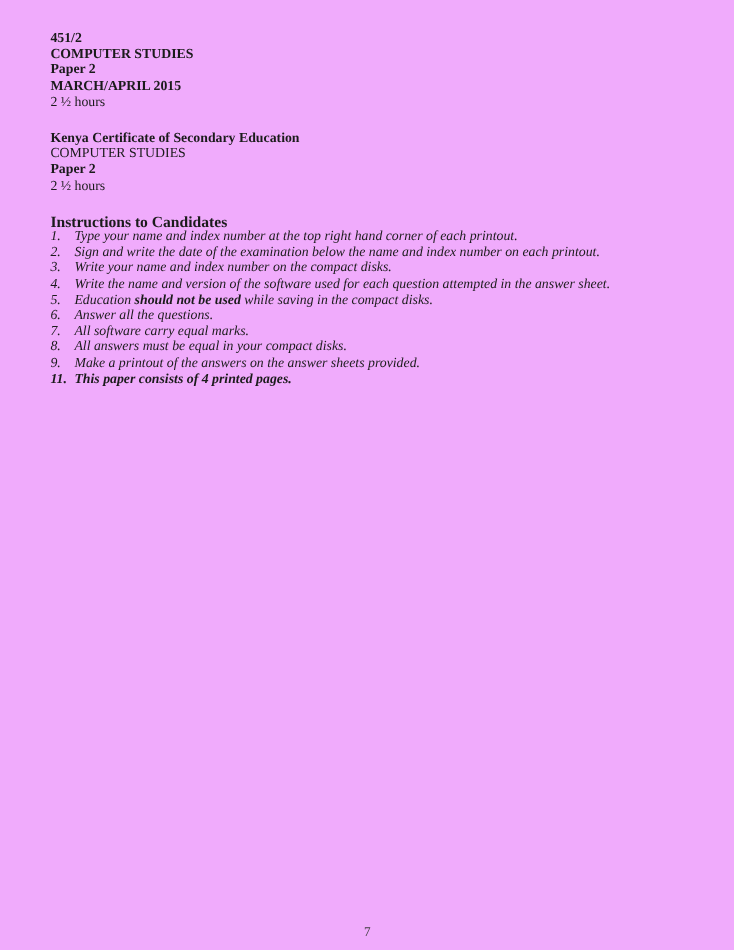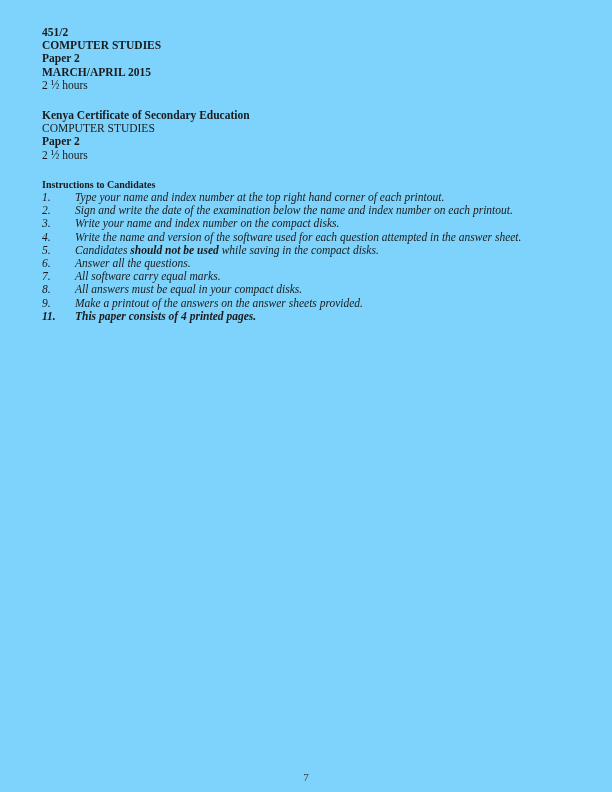--- a/index.html
+++ b/index.html
@@ -11,40 +11,40 @@
     width: 612px;
     height: 792px;
     font-family: "Liberation Serif", serif;
     color: #1b1b1b;
     -webkit-font-smoothing: antialiased;
   }
   .page {
     position: relative;
     width: 612px;
     height: 792px;
-    background: #7dd3fc;
+    background: #f0abfc;
     overflow: hidden;
   }
   .content {
     position: absolute;
     left: 42px;
     top: 26px;
     width: 532px;
   }
   .line {
     margin: 0;
     font-size: 11.5px;
     line-height: 13.2px;
   }
   .b { font-weight: bold; }
   .exam-title-block { margin-top: 17px; }
   .instructions-section { margin-top: 16px; }
   .instructions-heading {
     margin: 0;
-    font-size: 10px;
+    font-size: 13px;
     line-height: 13.2px;
     font-weight: bold;
   }
   ol.instr-list {
     list-style: none;
     margin: 0;
     padding: 0;
   }
   ol.instr-list li {
     display: flex;
@@ -52,21 +52,20 @@
     font-size: 11.5px;
     line-height: 13.2px;
     font-style: italic;
   }
   ol.instr-list .num {
     flex: 0 0 20px;
     width: 20px;
   }
   ol.instr-list .txt {
     flex: 1 1 auto;
-    margin-left: 13px;
   }
   ol.instr-list li.emph {
     font-weight: bold;
   }
   .inline-bold { font-weight: bold; }
   .page-number {
     position: absolute;
     left: 0;
     right: 0;
     top: 771px;
@@ -111,21 +110,21 @@
         <li>
           <span class="num">3.</span>
           <span class="txt">Write your name and index number on the compact disks.</span>
         </li>
         <li>
           <span class="num">4.</span>
           <span class="txt">Write the name and version of the software used for each question attempted in the answer sheet.</span>
         </li>
         <li>
           <span class="num">5.</span>
-          <span class="txt"><span>Candidates </span><span class="inline-bold">should not be used</span><span> while saving in the compact disks.</span></span>
+          <span class="txt"><span>Education </span><span class="inline-bold">should not be used</span><span> while saving in the compact disks.</span></span>
         </li>
         <li>
           <span class="num">6.</span>
           <span class="txt">Answer all the questions.</span>
         </li>
         <li>
           <span class="num">7.</span>
           <span class="txt">All software carry equal marks.</span>
         </li>
         <li>

